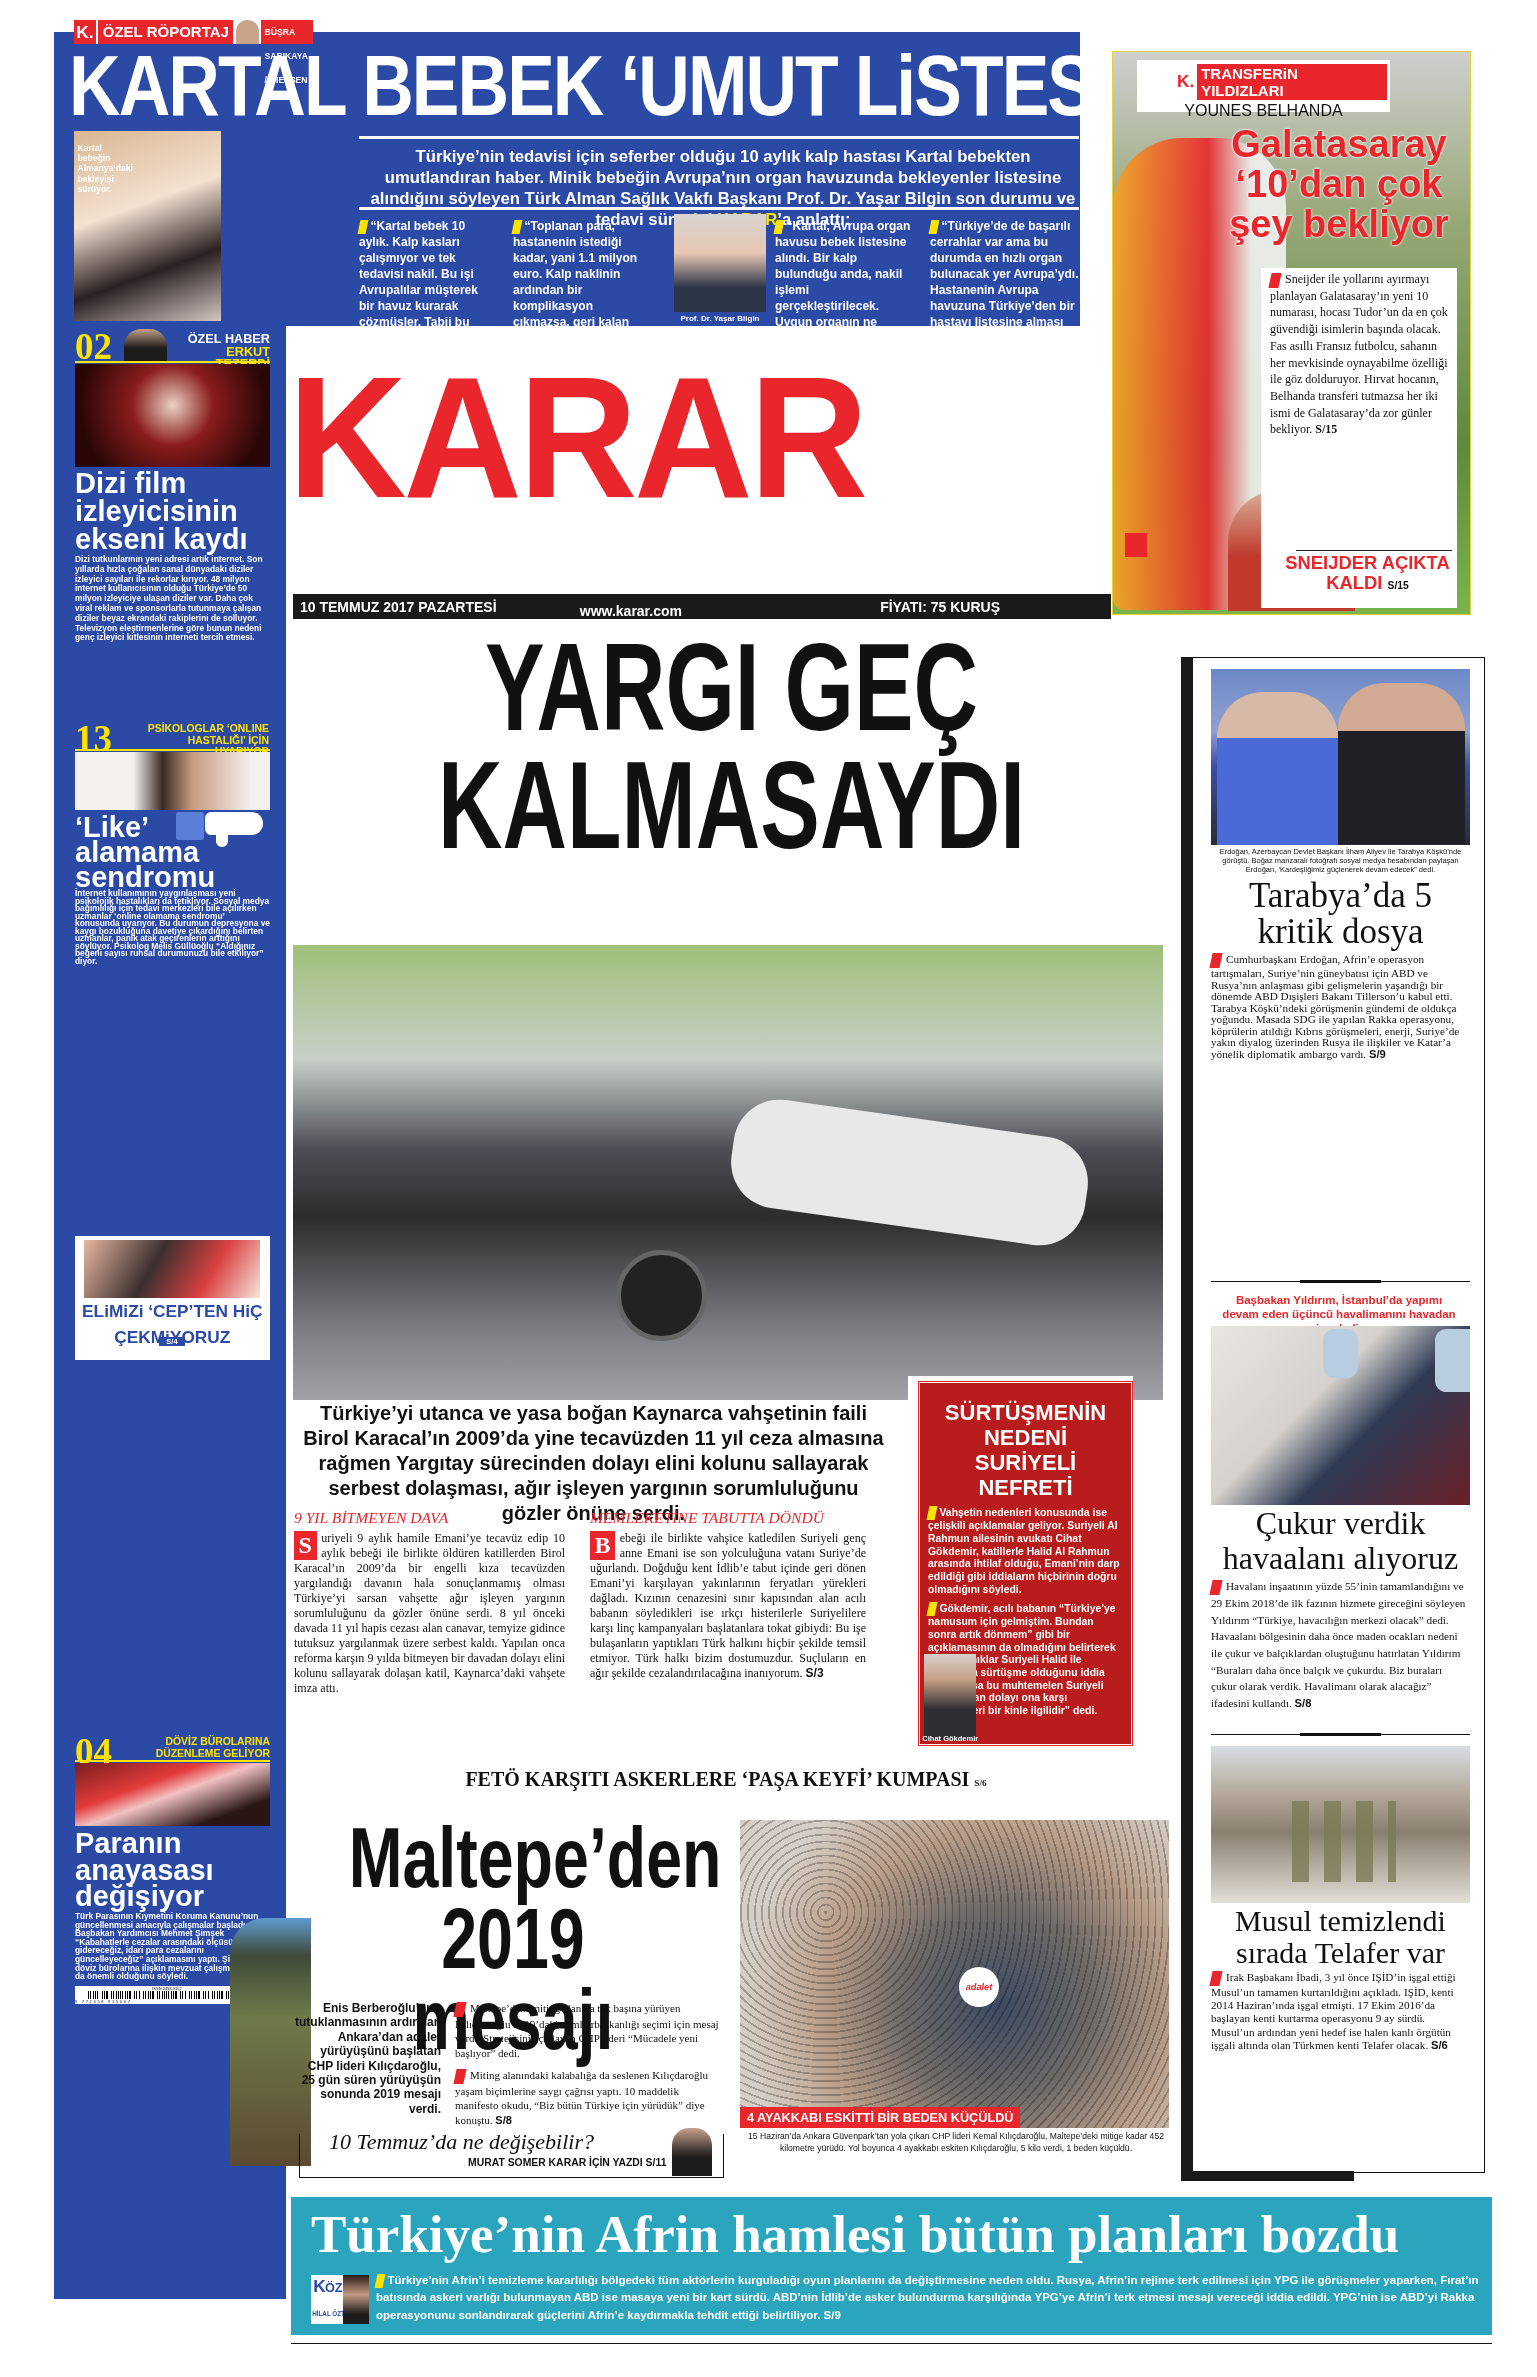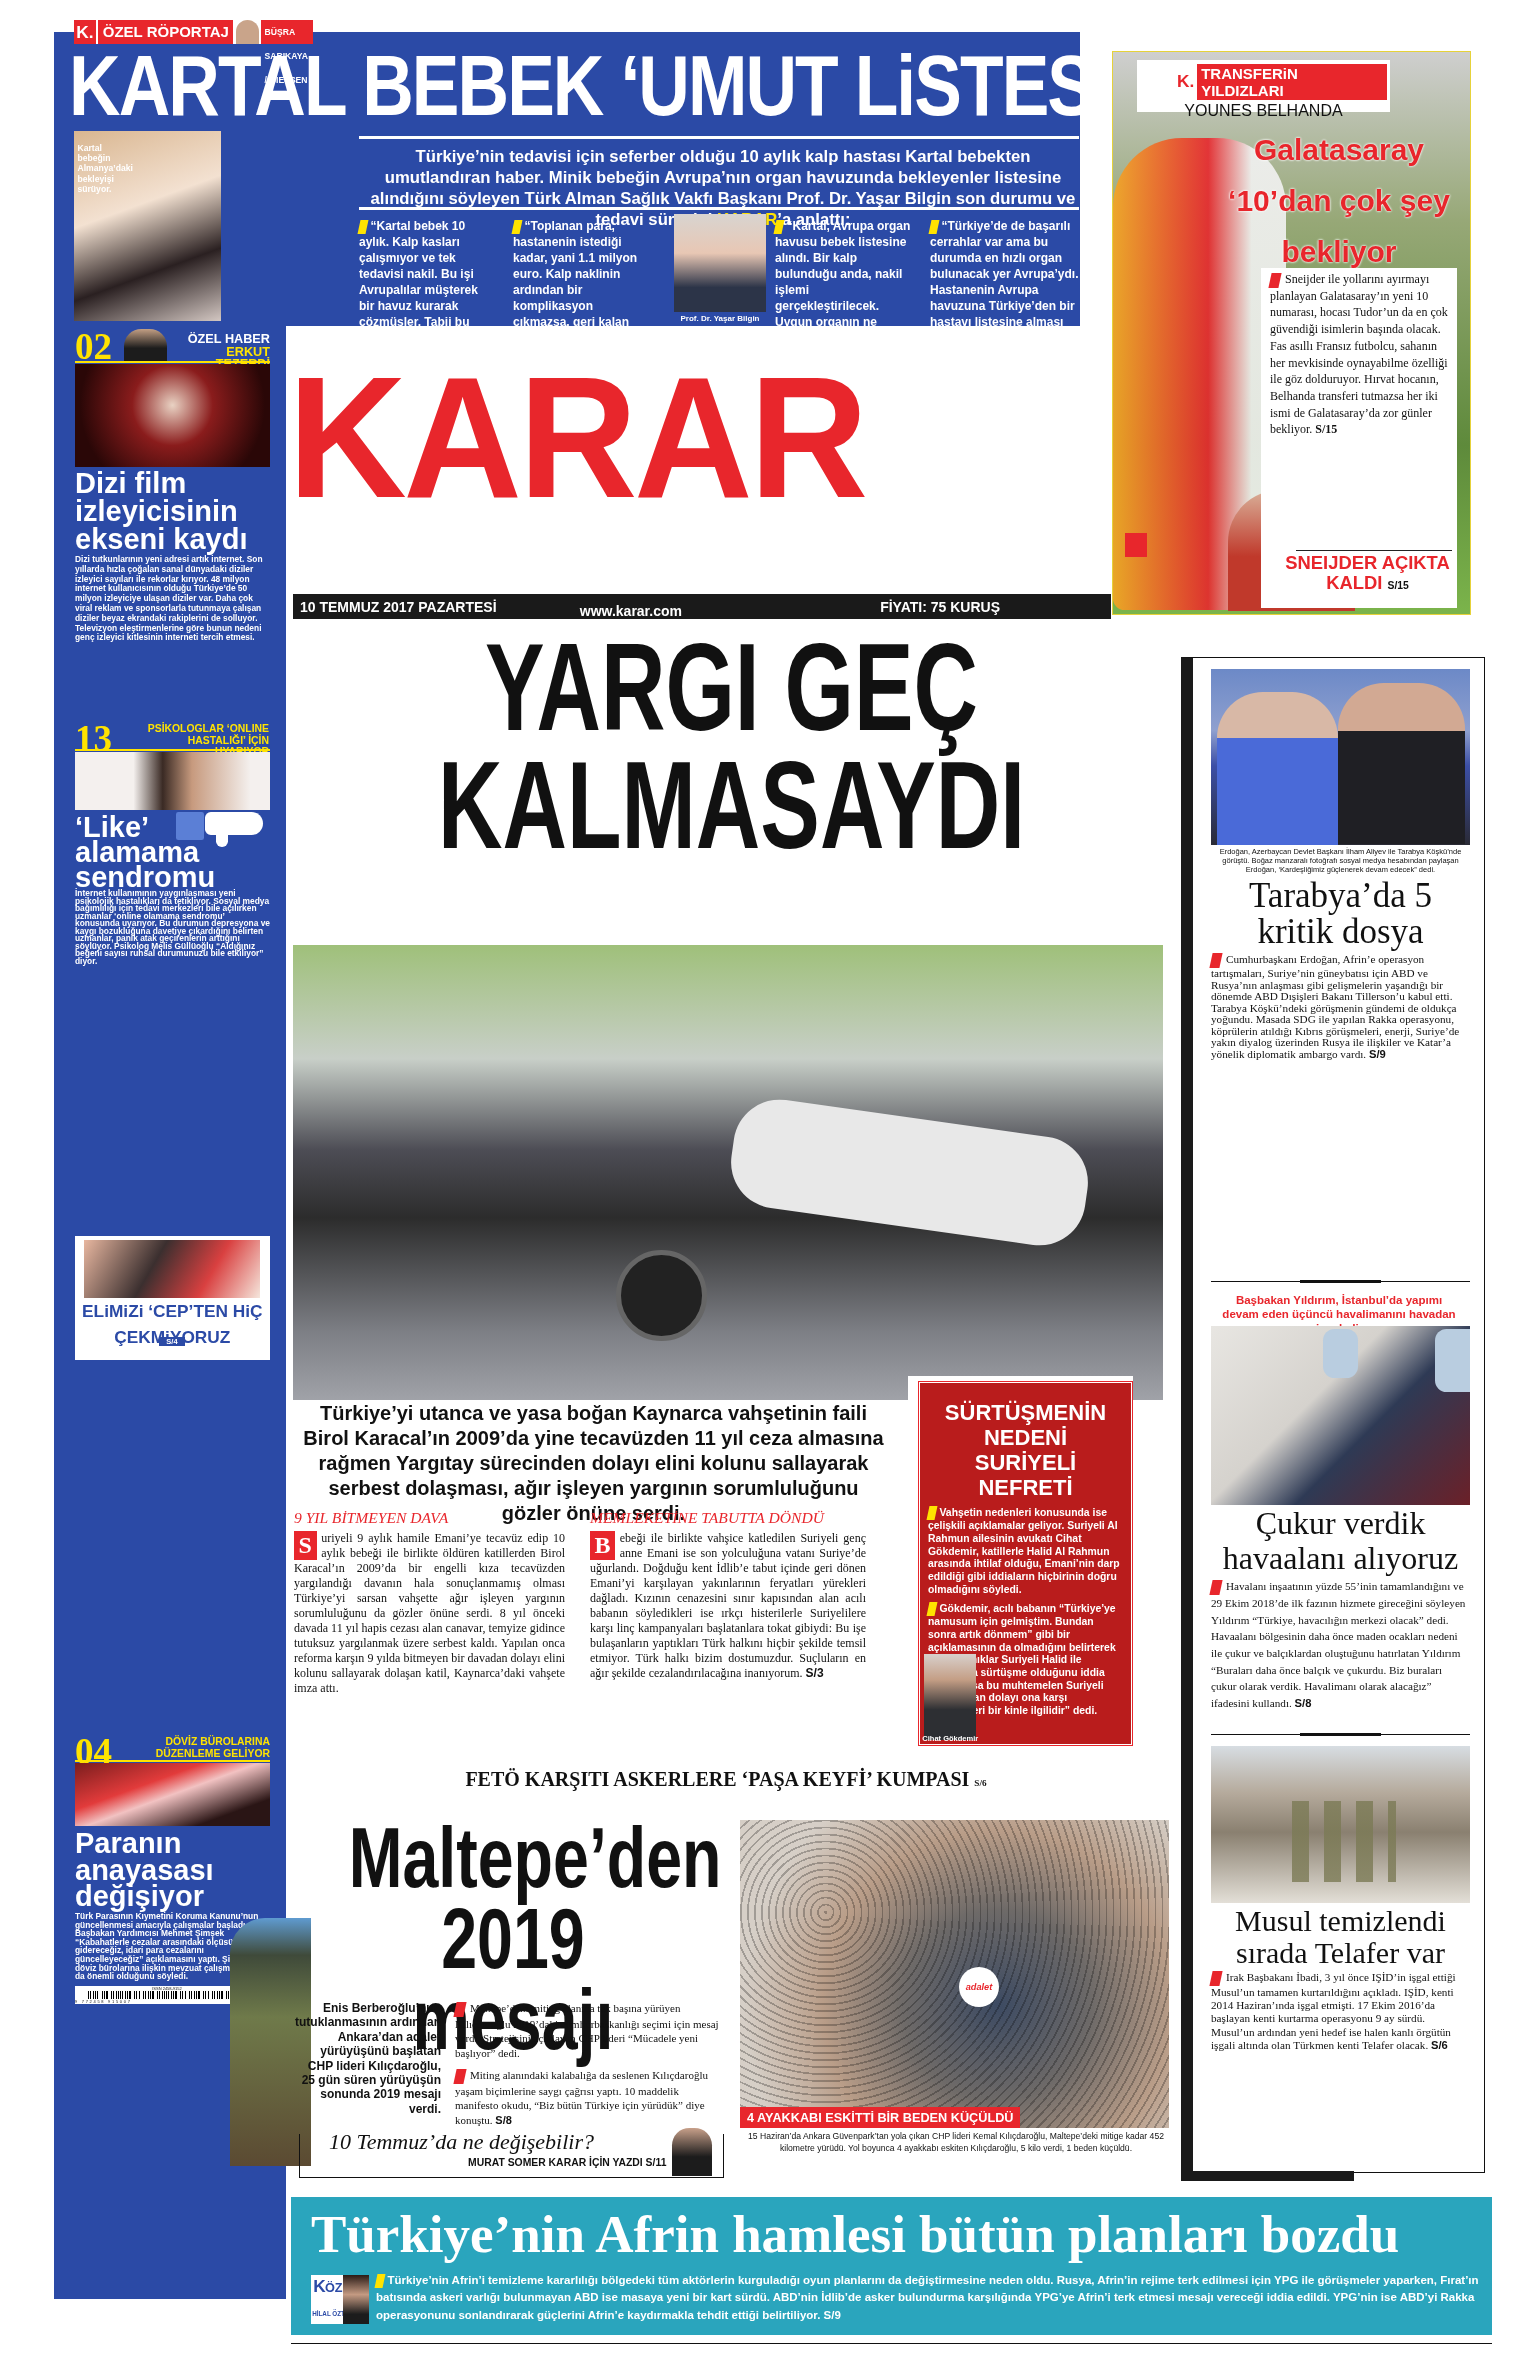--- a/index.html
+++ b/index.html
@@ -51,21 +51,21 @@
   <div style="position:absolute;left:150px;top:299px;width:63px;height:63px;border-radius:50%;background:radial-gradient(circle at 40% 40%,#fff,#e7c6f0 60%,#333);"></div>
   <div style="position:absolute;left:115px;top:438px;width:127px;height:121px;background:linear-gradient(180deg,#d9b099,#c0392b 55%);border-radius:52px 52px 0 0;"></div>
 </div>
 <div class="abs" style="left:1137px;top:60px;width:253px;height:52px;background:#fff;">
   <div style="display:flex;align-items:center;padding:3.5px 3.5px 0 40px;">
     <span style="color:#e8262c;font-weight:900;font-size:17.3px;">K.</span>
     <span class="cond" style="background:#e8262c;color:#fff;font-weight:700;font-size:15px;padding:1.2px 4.6px;margin-left:2.3px;">TRANSFERiN YILDIZLARI</span>
   </div>
   <div class="cond" style="text-align:center;font-size:16px;color:#111;margin-top:2.3px;">YOUNES BELHANDA</div>
 </div>
-<div class="abs red" style="left:1215px;top:124px;width:248px;font-size:30px;font-weight:900;line-height:51px;text-align:center;text-shadow:0 0 2.3px #fff,0 0 2.3px #fff;">Galatasaray ‘10’dan çok şey bekliyor</div>
+<div class="abs red" style="left:1215px;top:124px;width:248px;font-size:38px;font-weight:900;line-height:40px;text-align:center;text-shadow:0 0 2.3px #fff,0 0 2.3px #fff;">Galatasaray ‘10’dan çok şey bekliyor</div>
 <div class="abs" style="left:1261px;top:268px;width:196px;height:340px;background:#fff;"></div>
 <div class="abs serif" style="left:1270px;top:271px;width:184px;font-size:12px;line-height:16.7px;">
   <span class="bullet"></span><span>Sneijder ile yollarını ayırmayı planlayan Galatasaray’ın yeni 10 numarası, hocası Tudor’un da en çok güvendiği isimlerin başında olacak. Fas asıllı Fransız futbolcu, sahanın her mevkisinde oynayabilme özelliği ile göz dolduruyor. Hırvat hocanın, Belhanda transferi tutmazsa her iki ismi de Galatasaray’da zor günler bekliyor.</span> <b>S/15</b>
 </div>
 <div class="abs" style="left:1296px;top:550px;width:156px;height:1.2px;background:#222;"></div>
 <div class="abs red cond" style="left:1284px;top:553px;width:167px;font-size:18.4px;font-weight:900;line-height:19.6px;text-align:center;">
   <span>SNEIJDER AÇIKTA KALDI</span> <span style="color:#111;font-size:10.4px;">S/15</span>
 </div>
 
 <div class="abs red" style="left:288px;top:351px;font-size:173px;font-weight:900;line-height:173px;letter-spacing:-3.5px;transform:scaleX(0.95);transform-origin:left;font-family:'Liberation Sans',sans-serif;">KARAR</div>

